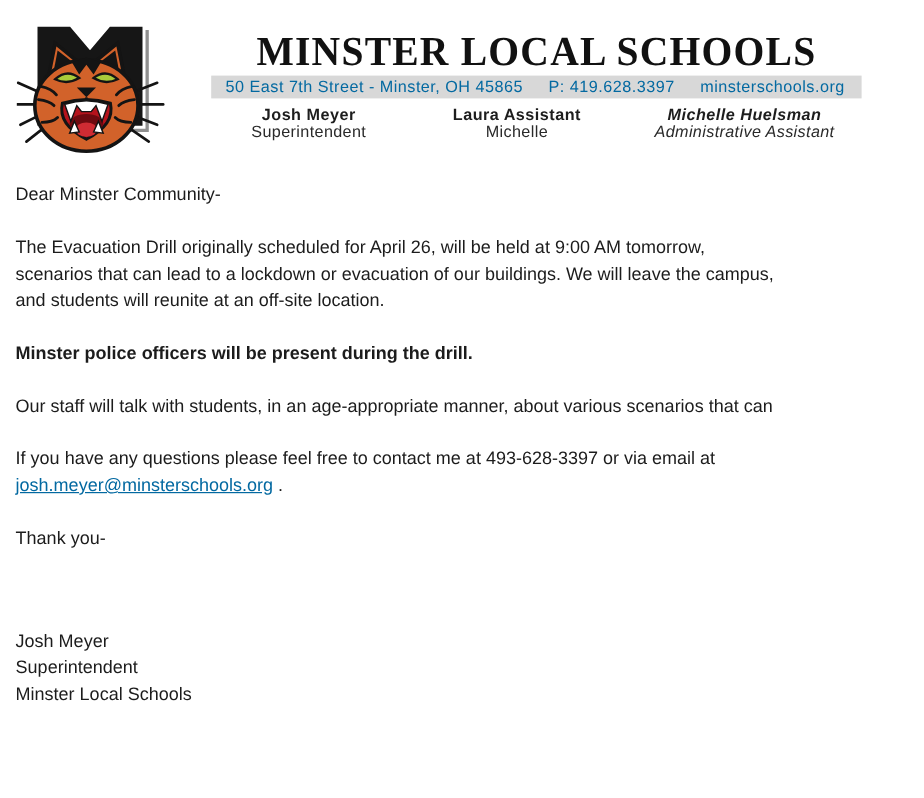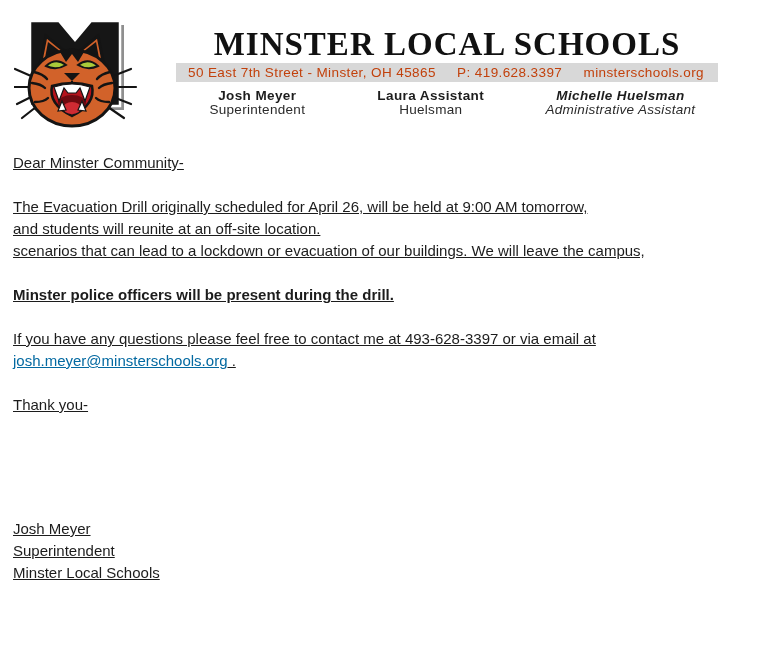--- a/index.html
+++ b/index.html
@@ -36,21 +36,21 @@
   .address-bar {
     margin-top: 3px;
     height: 19px;
     background: #d8d8d8;
     display: flex;
     align-items: center;
     justify-content: space-between;
     padding: 0 14px 0 12px;
     font-size: 13.5px;
     letter-spacing: 0.4px;
-    color: #c2410c;
+    color: #0369a1;
     white-space: nowrap;
   }
   .staff-row {
     margin-top: 7px;
     display: flex;
   }
   .staff-col { text-align: center; }
   .staff-col.c1 { width: 30%; }
   .staff-col.c2 { width: 34%; }
   .staff-col.c3 { width: 36%; font-style: italic; }
@@ -67,26 +67,25 @@
     letter-spacing: 0.3px;
     color: #2a2a2a;
   }
 
   
   .letter {
     position: absolute; left: 13px; top: 152px;
     width: 720px;
     font-size: 15px;
     line-height: 22px;
-    text-decoration: underline;
   }
   .para { margin: 0 0 22px 0; }
   .ln { white-space: nowrap; }
   .bold-line { font-weight: 700; }
-  .closing { margin-bottom: 102px; }
+  .closing { margin-bottom: 64px; }
   .sig { margin-bottom: 0; }
   a.email-link {
     color: #0369a1;
     text-decoration: underline;
     cursor: pointer;
   }
 </style>
 </head>
 <body>
 
@@ -150,46 +149,47 @@
     <span>P: 419.628.3397</span>
     <span>minsterschools.org</span>
   </div>
   <div class="staff-row">
     <div class="staff-col c1">
       <div class="staff-name">Josh Meyer</div>
       <div class="staff-title">Superintendent</div>
     </div>
     <div class="staff-col c2">
       <div class="staff-name">Laura Assistant</div>
-      <div class="staff-title">Huelsman</div>
+      <div class="staff-title">Michelle</div>
     </div>
     <div class="staff-col c3">
       <div class="staff-name">Michelle Huelsman</div>
       <div class="staff-title">Administrative Assistant</div>
     </div>
   </div>
 </div>
 
 <div class="letter">
 
   <div class="para">
     <div class="ln">Dear Minster Community-</div>
   </div>
 
   <div class="para">
     <div class="ln">The Evacuation Drill originally scheduled for April 26, will be held at 9:00 AM tomorrow,</div>
+    <div class="ln">scenarios that can lead to a lockdown or evacuation of our buildings. We will leave the campus,</div>
     <div class="ln">and students will reunite at an off-site location.</div>
-    <div class="ln">scenarios that can lead to a lockdown or evacuation of our buildings. We will leave the campus,</div>
   </div>
 
   <div class="para bold-line">
     <div class="ln">Minster police officers will be present during the drill.</div>
   </div>
 
   <div class="para">
+    <div class="ln">Our staff will talk with students, in an age-appropriate manner, about various scenarios that can</div>
   </div>
 
   <div class="para">
     <div class="ln">If you have any questions please feel free to contact me at 493-628-3397 or via email at</div>
     <div class="ln"><a class="email-link">josh.meyer@minsterschools.org</a><span> .</span></div>
   </div>
 
   <div class="para closing">
     <div class="ln">Thank you-</div>
   </div>

